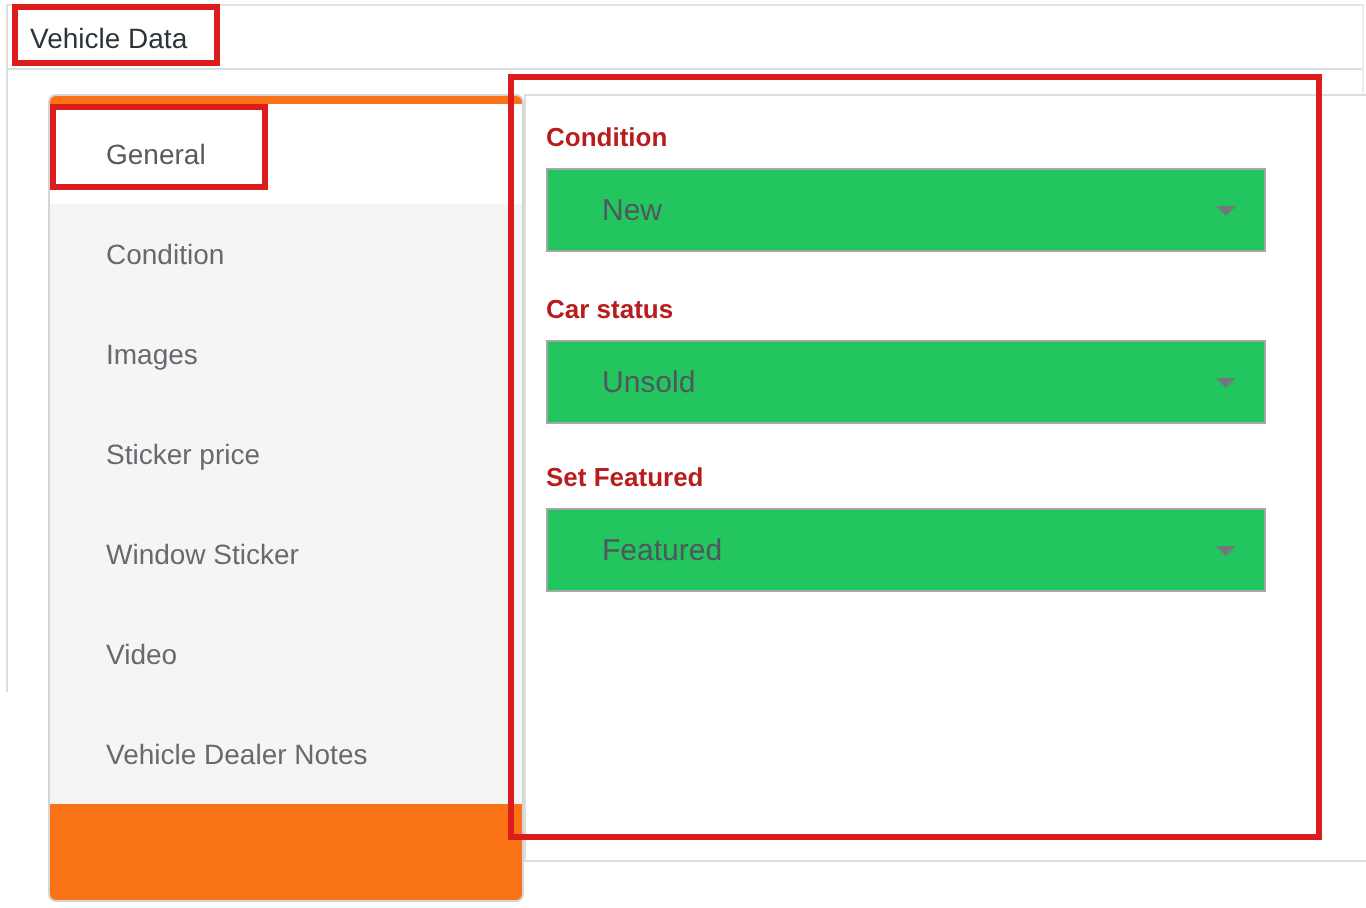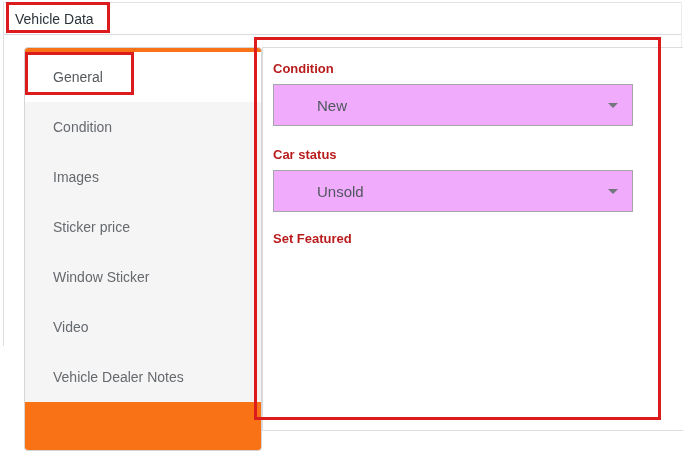--- a/index.html
+++ b/index.html
@@ -79,24 +79,24 @@
   .field-label {
     font-size: 13px;
     font-weight: 700;
     color: #b91c1c;
     margin-bottom: 8px;
   }
   .select-box {
     position: relative;
     width: 360px; height: 42px;
     border: 1px solid #a4a7aa;
-    background: #f0abfc;
+    background: #22c55e;
     display: flex;
     align-items: center;
-    padding-left: 43px;
+    padding-left: 27px;
     cursor: pointer;
   }
   .select-value {
     font-size: 15px;
     color: #50575e;
   }
   .caret {
     position: absolute;
     right: 14px; top: 50%;
     margin-top: -2px;
@@ -149,20 +149,24 @@
     <div class="field-group g1">
       <div class="field-label">Car status</div>
       <div class="select-box">
         <span class="select-value">Unsold</span>
         <span class="caret"></span>
       </div>
     </div>
 
     <div class="field-group g2">
       <div class="field-label">Set Featured</div>
+      <div class="select-box">
+        <span class="select-value">Featured</span>
+        <span class="caret"></span>
+      </div>
     </div>
 
   </div>
 </div>
 
 <div class="annotation ann-title"></div>
 <div class="annotation ann-tab"></div>
 <div class="annotation ann-content"></div>
 
 </body></html>

